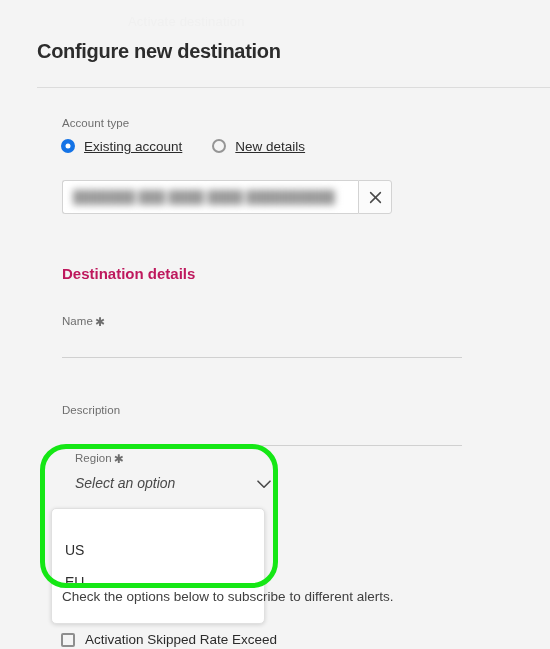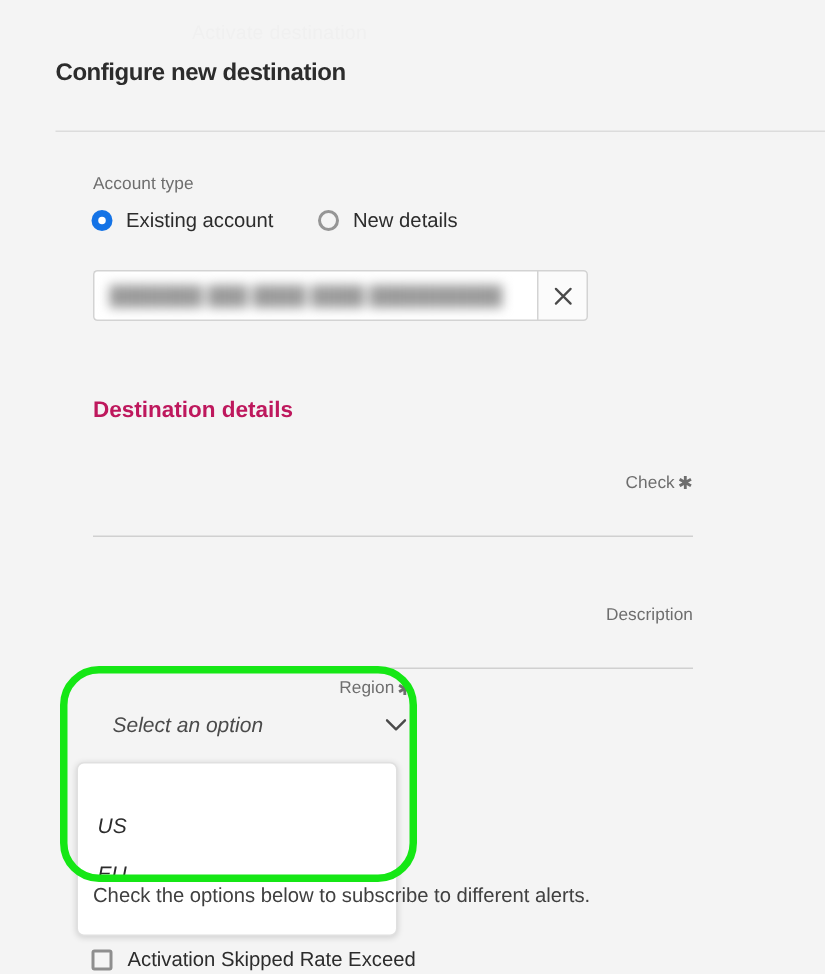--- a/index.html
+++ b/index.html
@@ -33,21 +33,21 @@
     letter-spacing: .2px;
     user-select: none;
     white-space: nowrap;
   }
 
   
   .page-title {
     position: absolute;
     left: 37px;
     top: 40px;
-    font-size: 16px;
+    font-size: 20px;
     font-weight: 700;
     color: #2c2c2c;
     letter-spacing: -.3px;
     white-space: nowrap;
   }
 
   .title-divider {
     position: absolute;
     left: 37px;
     top: 87px;
@@ -55,21 +55,20 @@
     height: 1px;
     background: #dcdcdc;
   }
 
   
   .field-label {
     font-size: 11.5px;
     color: #6e6e6e;
     letter-spacing: .05px;
     white-space: nowrap;
-    text-align: right;
   }
   .req-asterisk {
     display: inline-block;
     font-size: 12px;
     color: #6e6e6e;
     transform: translateY(1px);
     margin-left: 2px;
   }
 
   
@@ -82,22 +81,22 @@
   .radio-row {
     position: absolute;
     left: 61px;
     top: 139px;
     display: flex;
     align-items: center;
     gap: 0;
   }
   .radio-opt {
     display: flex;
-    align-items: center;
-    cursor: pointer;
+    cursor: pointer;
+    text-decoration: underline;
   }
   .radio-opt + .radio-opt { margin-left: 30px; }
   .radio-mark {
     width: 14px;
     height: 14px;
     border-radius: 50%;
     border: 2px solid #959595;
     box-sizing: border-box;
     background: #f4f4f4;
     position: relative;
@@ -236,21 +235,20 @@
     position: absolute;
     left: 51px;
     top: 508px;
     width: 214px;
     background: #ffffff;
     border: 1px solid #e0e0e0;
     border-radius: 5px;
     box-shadow: 0 1px 4px rgba(0,0,0,.14);
     padding: 25px 0;
     box-sizing: border-box;
-    font-style: italic;
   }
   .dd-option {
     height: 32px;
     display: flex;
     align-items: center;
     padding: 0 13px;
     font-size: 14px;
     color: #2c2c2c;
     cursor: pointer;
     white-space: nowrap;
@@ -335,21 +333,21 @@
         <svg width="13" height="13" viewBox="0 0 13 13" aria-hidden="true">
           <path d="M1.6 1.6 L11.4 11.4 M11.4 1.6 L1.6 11.4" stroke="#4a4a4a" stroke-width="1.5" stroke-linecap="round"></path>
         </svg>
       </span>
     </div>
   </div>
 
   <div class="section-heading">Destination details</div>
 
   <div class="uline-field field-name">
-    <span class="field-label"><span>Check</span><span class="req-asterisk">✱</span></span>
+    <span class="field-label"><span>Name</span><span class="req-asterisk">✱</span></span>
     <input class="uline-input" type="text" placeholder="" style="">
   </div>
 
   <div class="uline-field field-desc">
     <span class="field-label">Description</span>
     <input class="uline-input" type="text" placeholder="" style="">
   </div>
 
   <div class="region-block">
     <span class="field-label region-label"><span>Region</span><span class="req-asterisk">✱</span></span>

